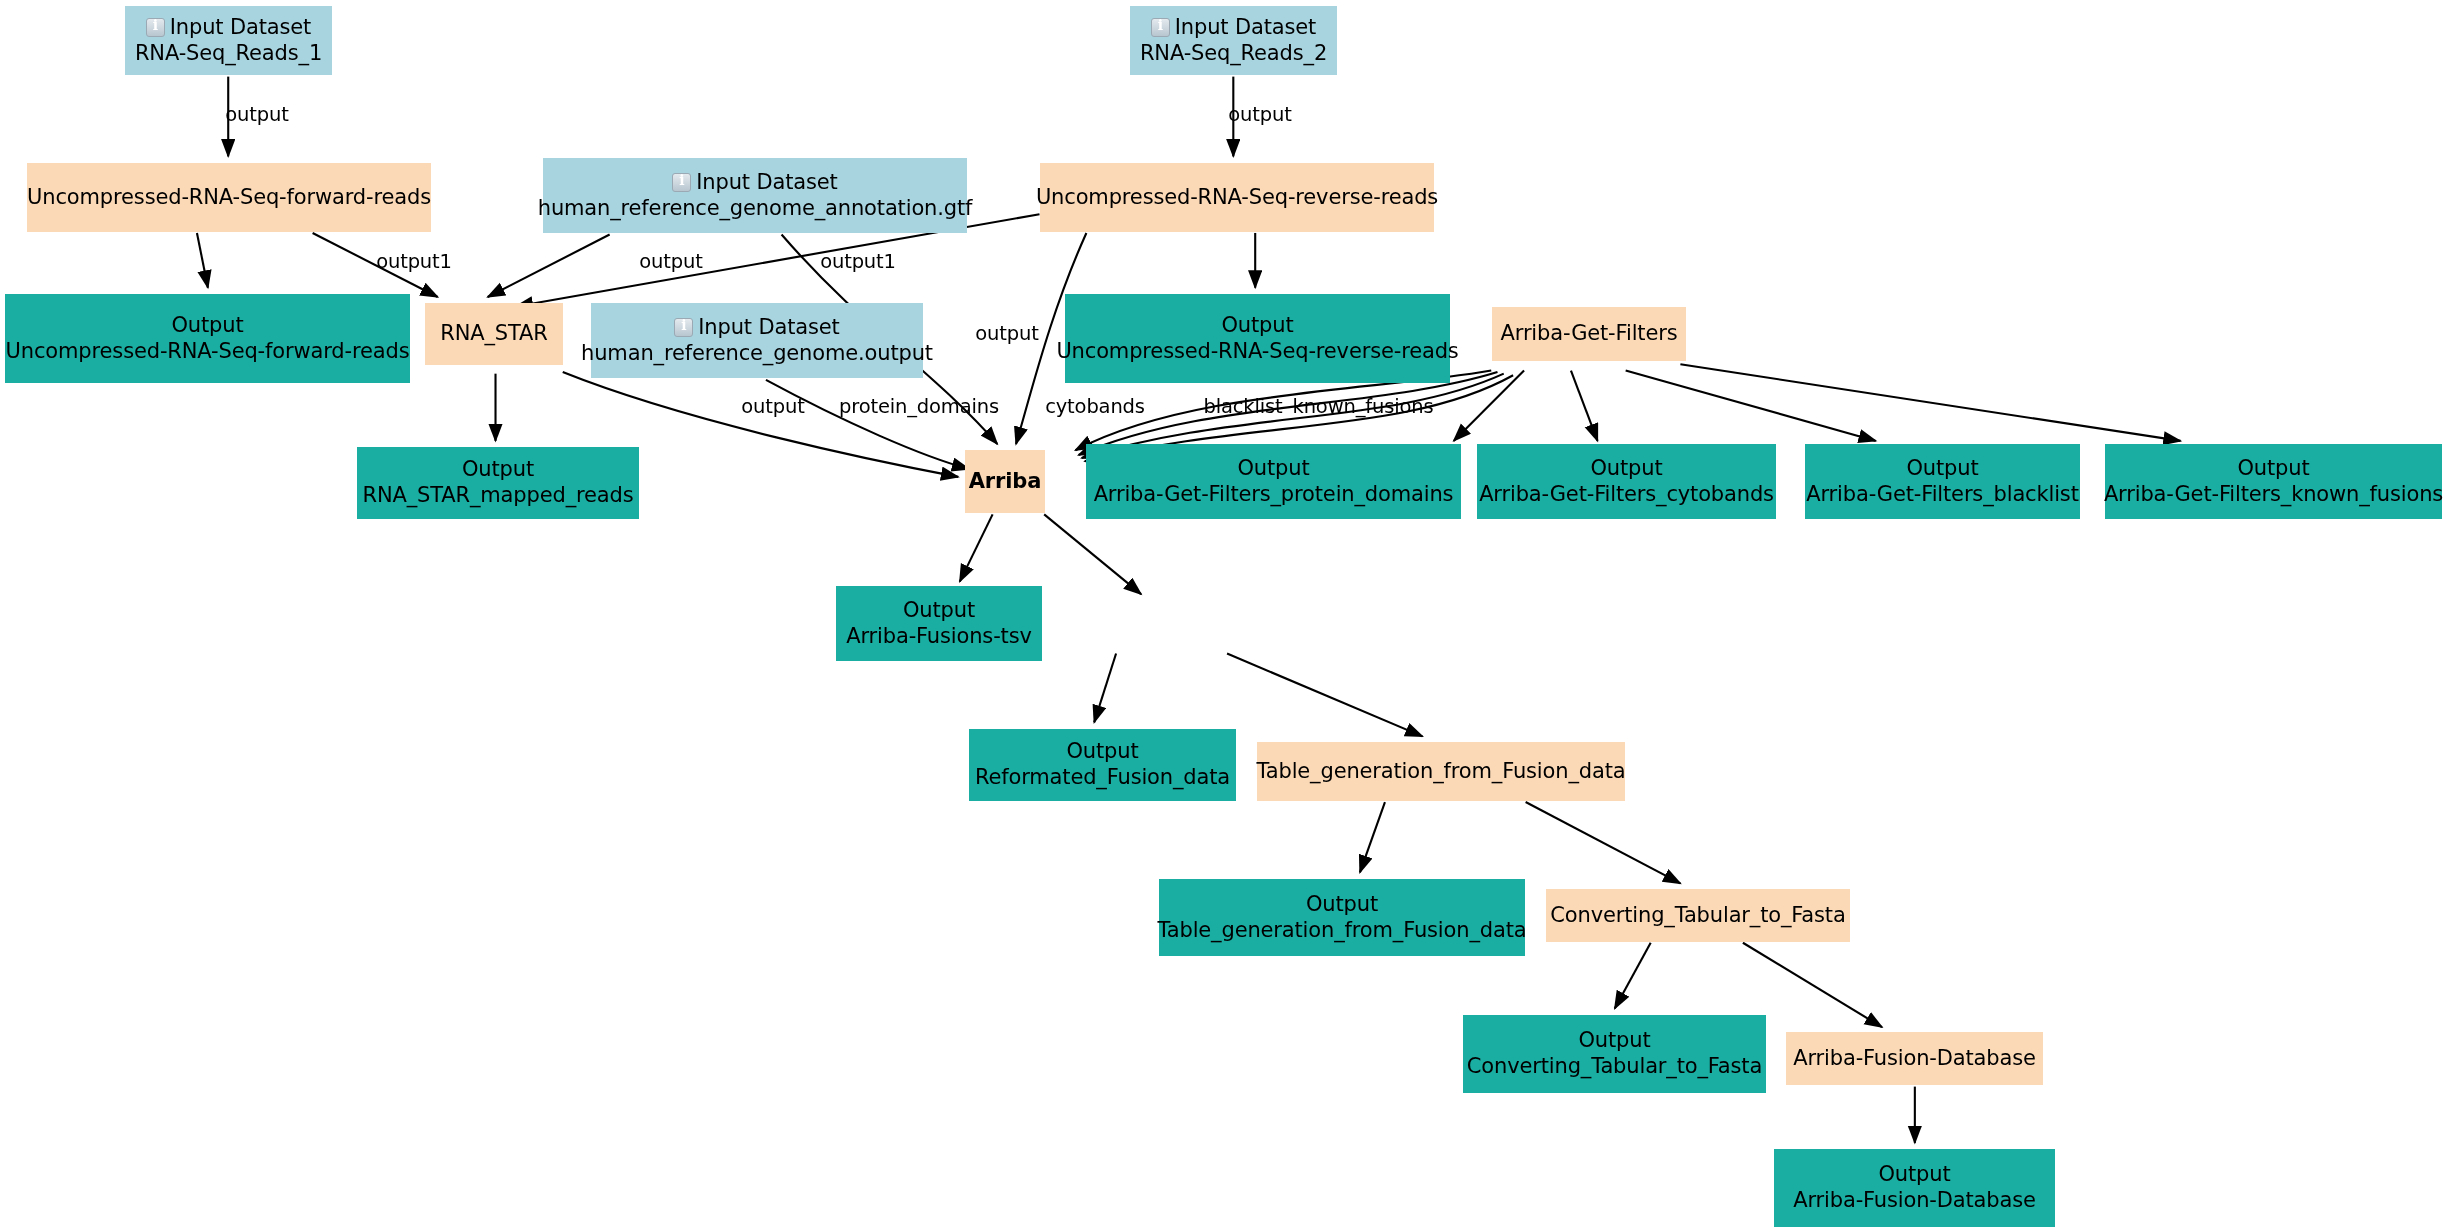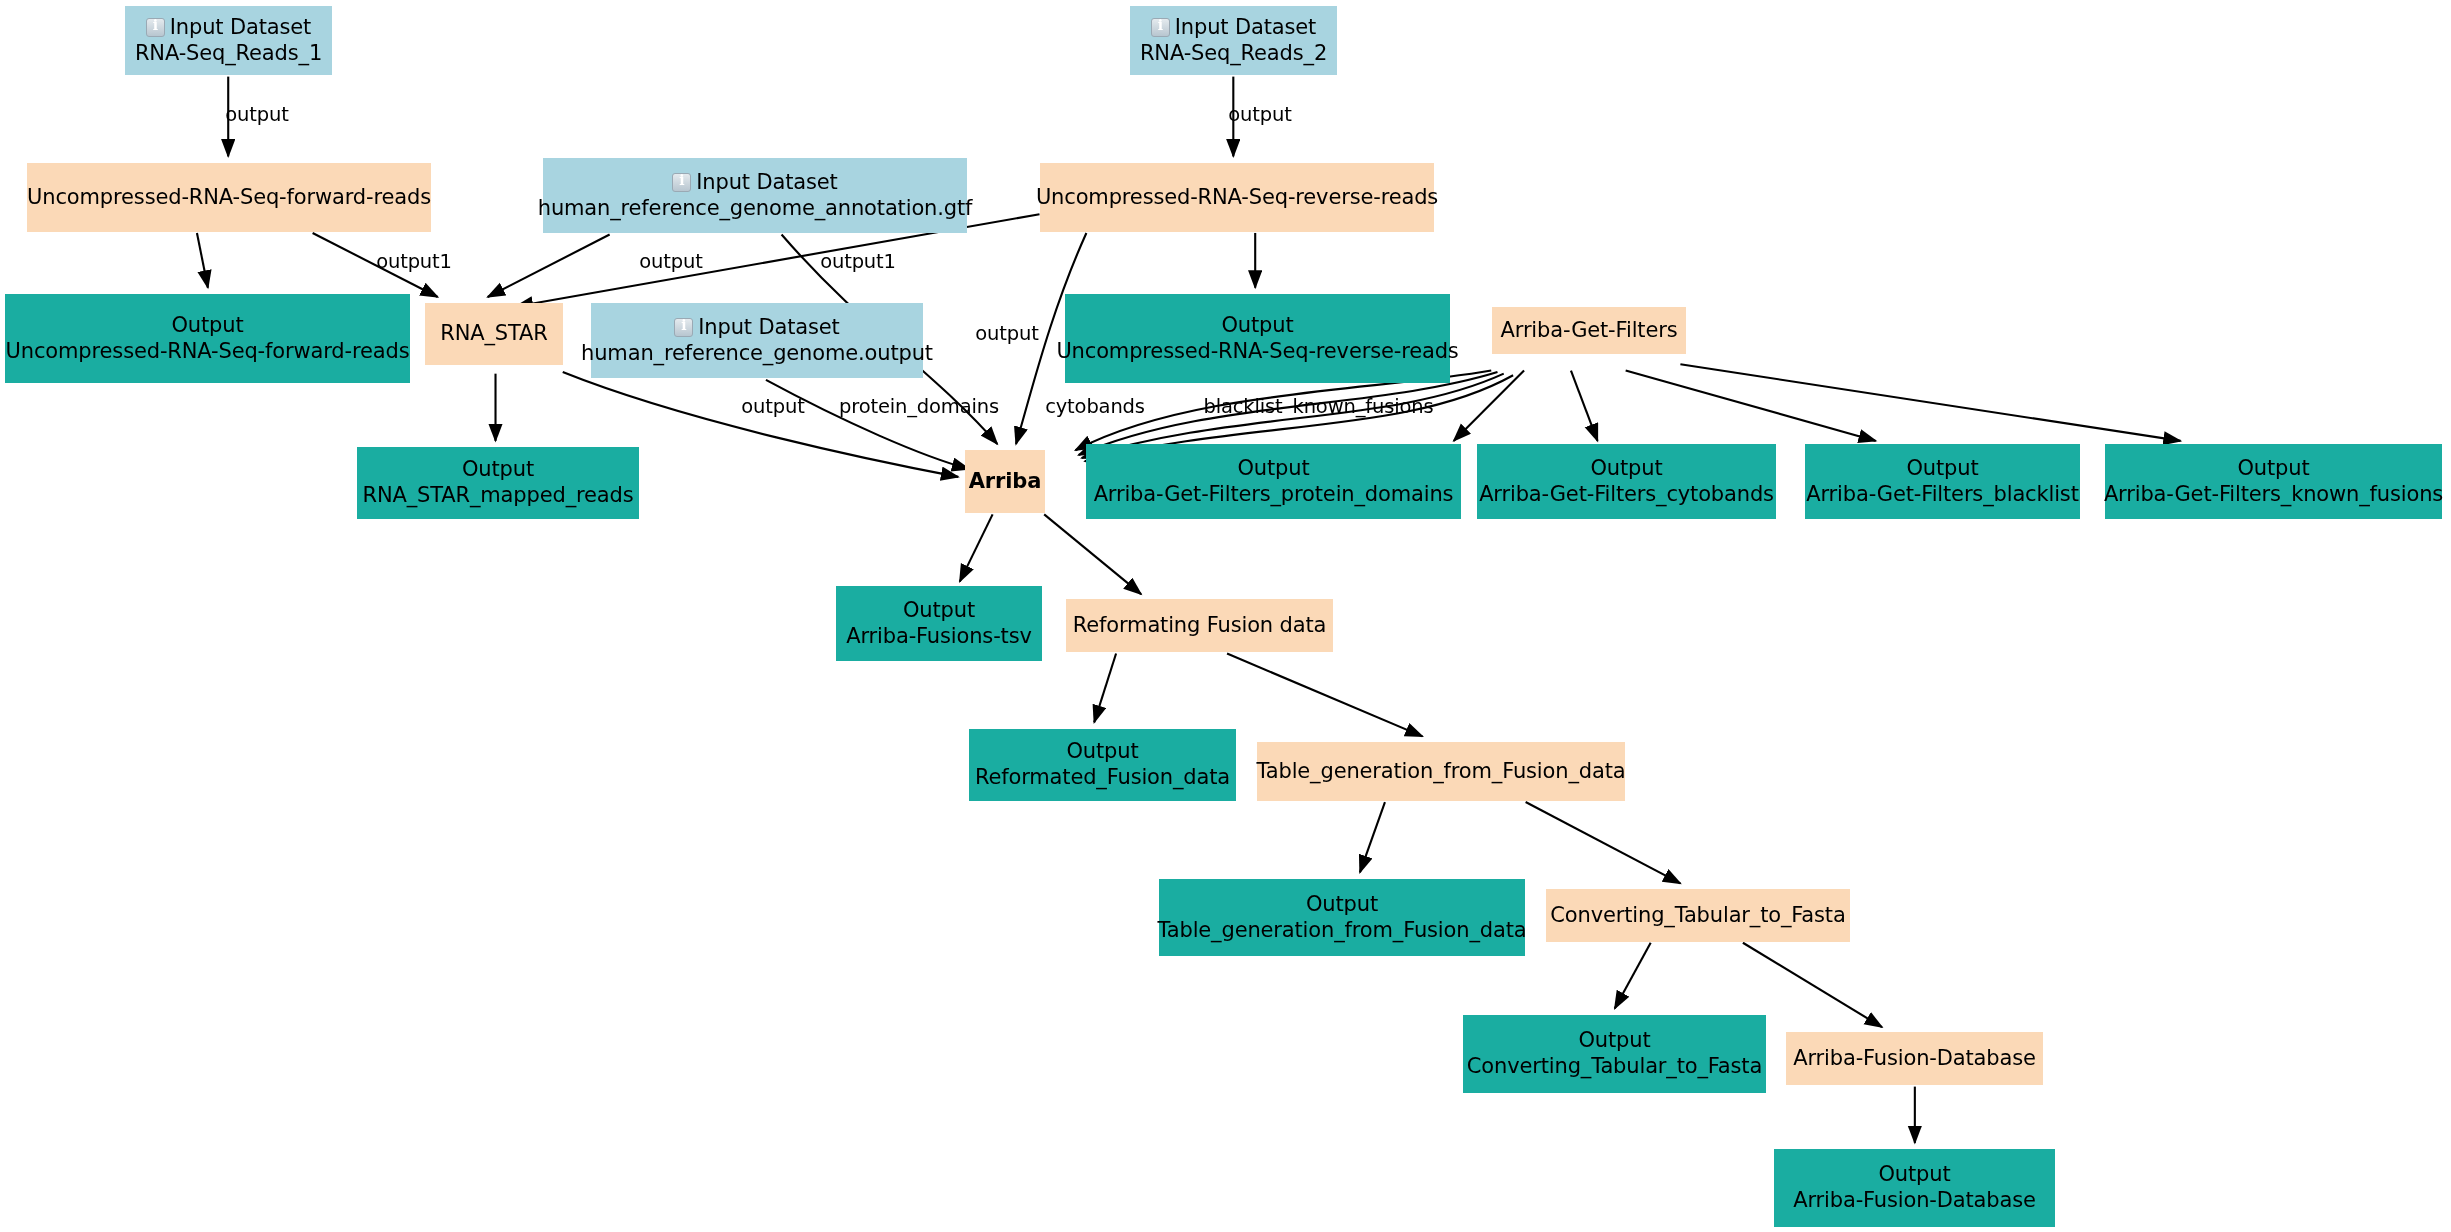--- a/index.html
+++ b/index.html
@@ -172,21 +172,21 @@
   </div>
 
   <div class="node input" style="left:591px;top:303px;width:332px;height:75px;">
     <div class="node-inner"><span class="ico"></span><span>Input Dataset</span><br><span>human_reference_genome.output</span></div>
   </div>
 
   <div class="node output" style="left:1065px;top:294px;width:385px;height:89px;">
     <div class="node-inner"><span>Output</span><br><span>Uncompressed-RNA-Seq-reverse-reads</span></div>
   </div>
 
-  <div class="node tool" style="left:1492px;top:307px;width:194px;height:47px;">
+  <div class="node tool" style="left:1492px;top:307px;width:194px;height:54px;">
     <div class="node-inner">Arriba-Get-Filters</div>
   </div>
 
   <div class="node output" style="left:357px;top:447px;width:282px;height:72px;">
     <div class="node-inner"><span>Output</span><br><span>RNA_STAR_mapped_reads</span></div>
   </div>
 
   <div class="node tool" style="left:965px;top:450px;width:80px;height:63px;font-weight:bold;">
     <div class="node-inner">Arriba</div>
   </div>
@@ -204,23 +204,20 @@
   </div>
 
   <div class="node output" style="left:2105px;top:444px;width:337px;height:75px;">
     <div class="node-inner"><span>Output</span><br><span>Arriba-Get-Filters_known_fusions</span></div>
   </div>
 
   <div class="node output" style="left:836px;top:586px;width:206px;height:75px;">
     <div class="node-inner"><span>Output</span><br><span>Arriba-Fusions-tsv</span></div>
   </div>
 
-  <div class="node tool" style="left:1066px;top:599px;width:267px;height:53px;">
-    <div class="node-inner">Reformating Fusion data</div>
-  </div>
 
   <div class="node output" style="left:969px;top:729px;width:267px;height:72px;">
     <div class="node-inner"><span>Output</span><br><span>Reformated_Fusion_data</span></div>
   </div>
 
   <div class="node tool" style="left:1257px;top:742px;width:368px;height:59px;">
     <div class="node-inner">Table_generation_from_Fusion_data</div>
   </div>
 
   <div class="node output" style="left:1159px;top:879px;width:366px;height:77px;">

